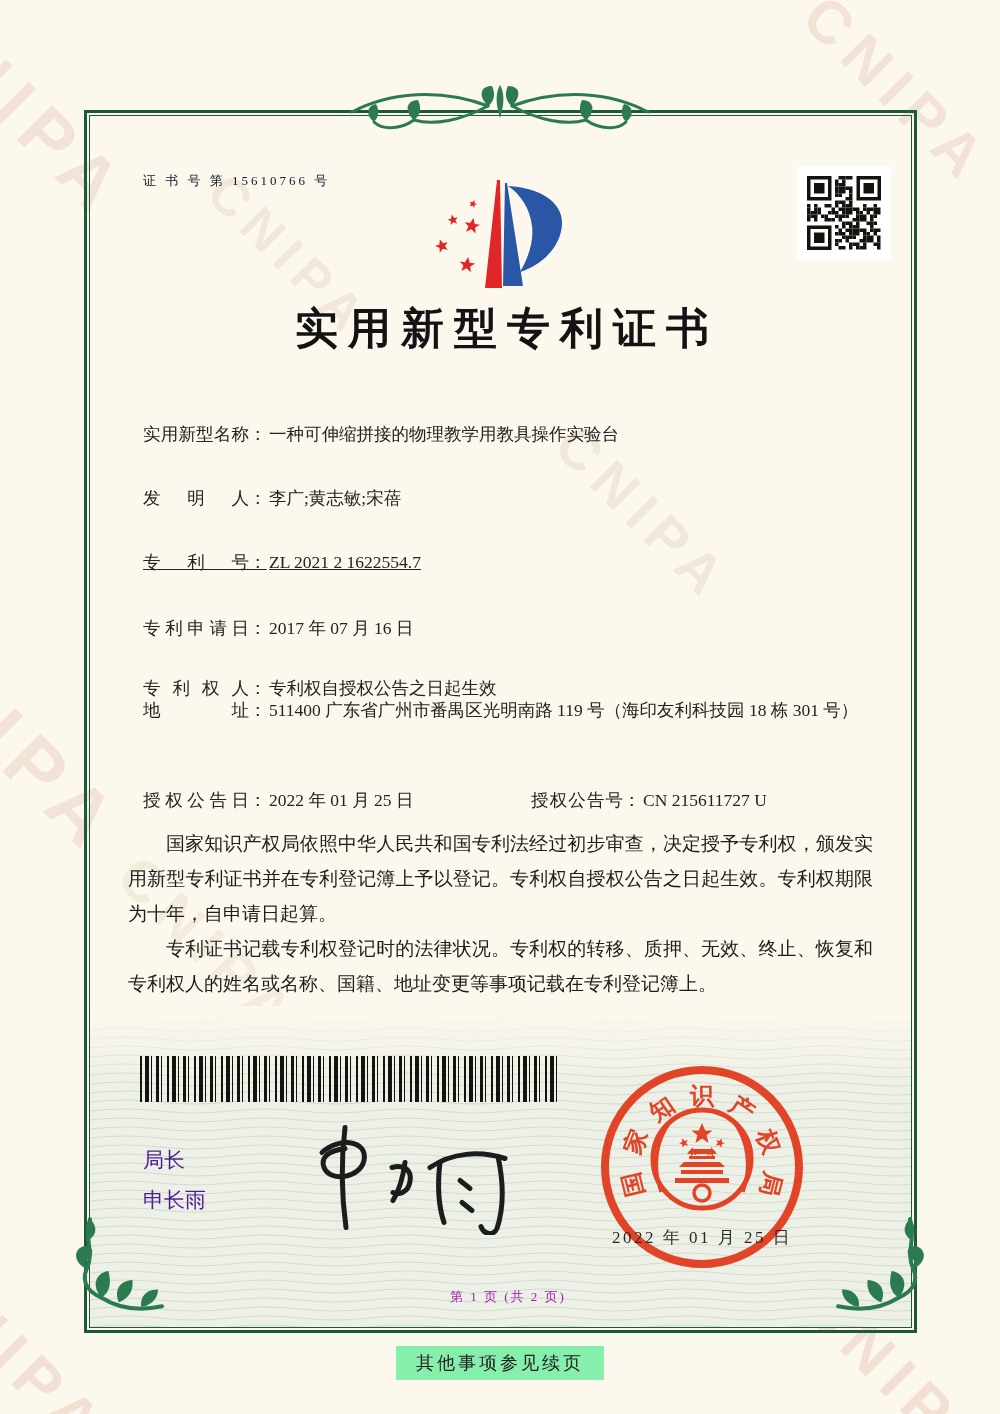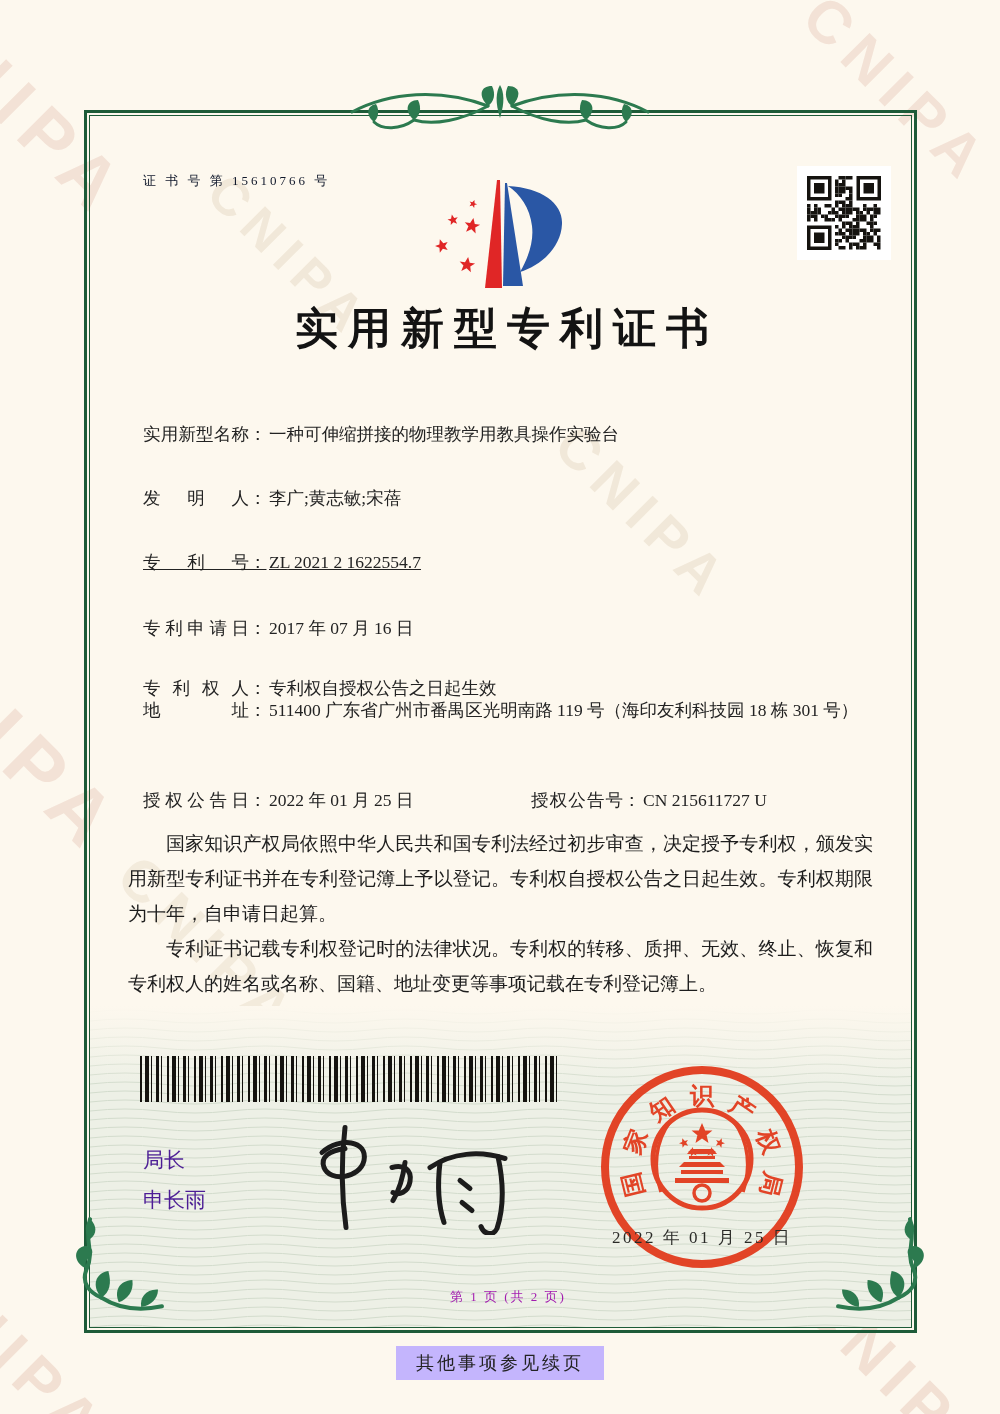--- a/index.html
+++ b/index.html
@@ -80,21 +80,21 @@
   .signature{position:absolute; left:300px; top:1120px;}
   .seal{position:absolute; left:597px; top:1062px; opacity:.94;}
   .page-info{
     position:absolute; left:0; top:1288px; width:100%; text-align:center;
     font-size:13px; letter-spacing:2px; color:#a21caf;padding-left:8px;
   }
   .footer-note{
     position:absolute; left:0; top:1346px; width:100%; text-align:center;
   }
   .footer-note span{
-    display:inline-block; background:#c4b5fd; padding:5px 20px;
+    display:inline-block; background:#86efac; padding:5px 20px;
     font-size:18px; letter-spacing:3px; color:#222;
   }
 </style>
 </head>
 <body>
 
 <div class="page">
 
   <div class="wm" style="left:-55px;top:-25px;font-size:72px;color:rgba(205,140,120,0.20);">CNIPA</div>
   <div class="wm" style="left:238px;top:162px;font-size:52px;color:rgba(190,160,120,0.18);">CNIPA</div>

